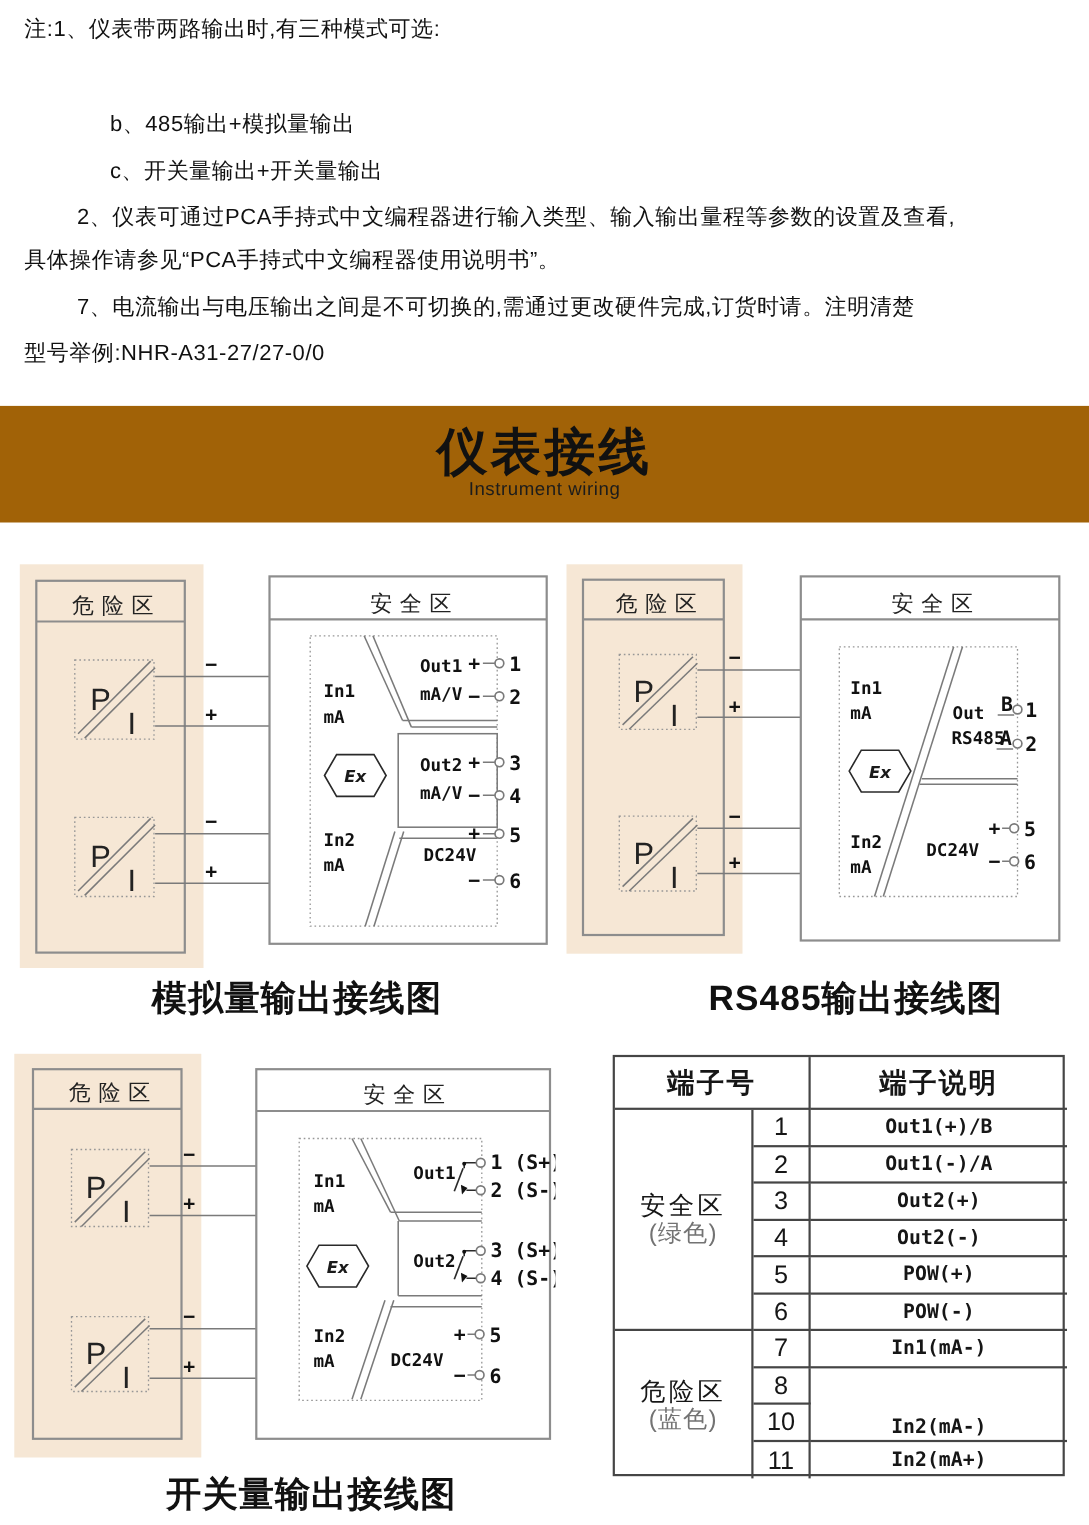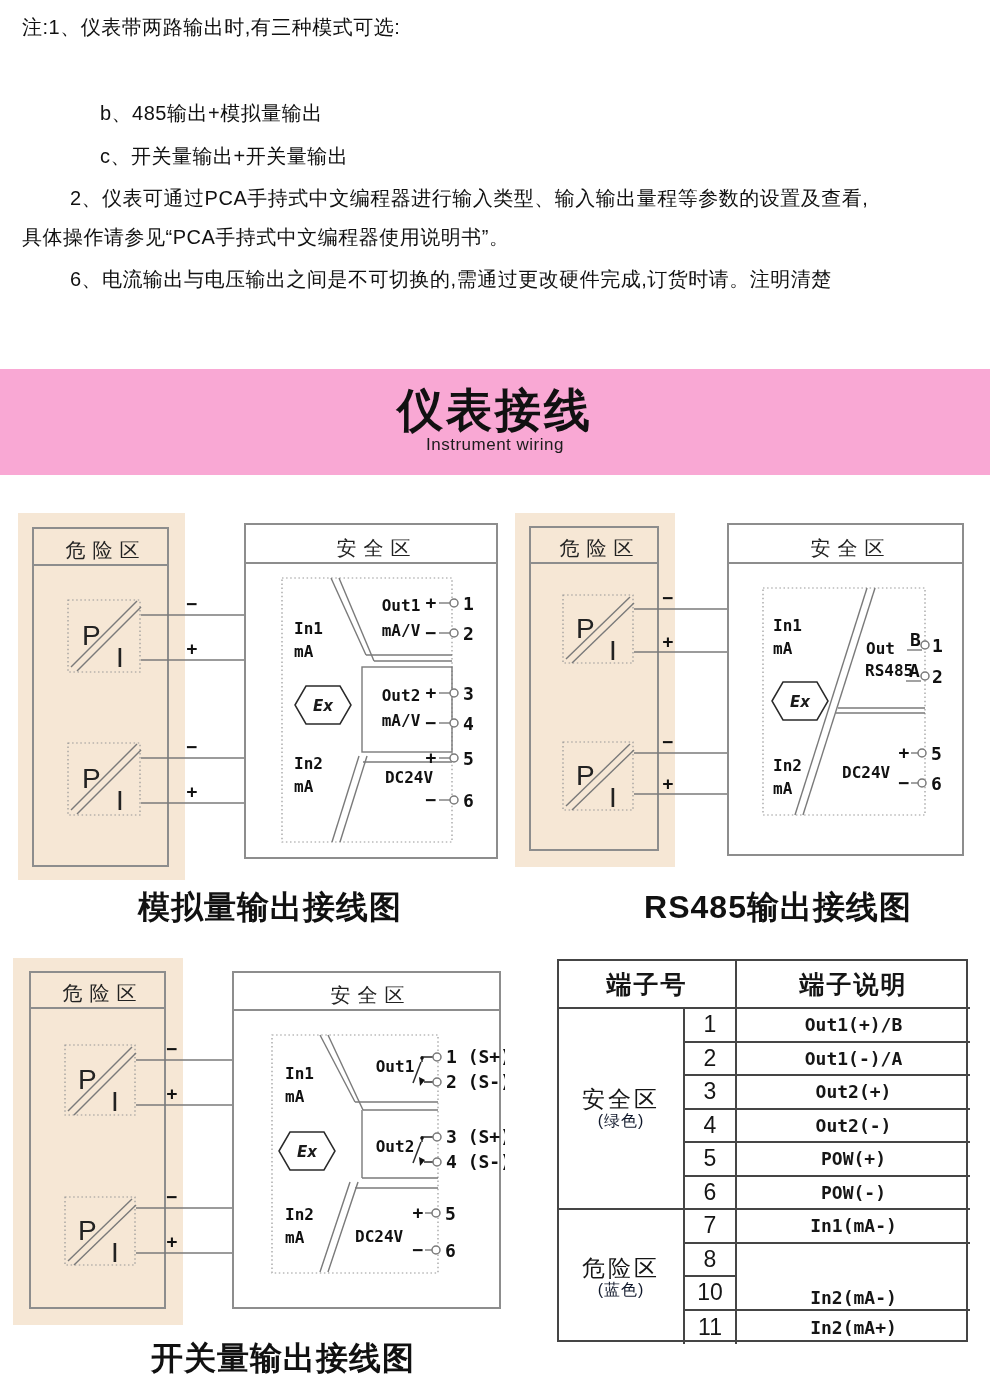--- a/index.html
+++ b/index.html
@@ -1,21 +1,21 @@
 <!DOCTYPE html>
 <html><head>
 <meta charset="utf-8">
 <style>
   html,body { margin:0; padding:0; background:#ffffff; }
   .page {
     position:relative; width:990px; height:1386px; background:#ffffff;
     font-family:"Liberation Sans", sans-serif; color:#1a1a1a; overflow:hidden;
   }
   .note { position:absolute; font-size:20px; line-height:30px; white-space:nowrap; color:#111; letter-spacing:0.5px; }
-  .banner { position:absolute; left:0; top:369px; width:990px; height:106px; background:#f9a8d4; text-align:center; }
+  .banner { position:absolute; left:0; top:369px; width:990px; height:106px; background:#a16207; text-align:center; }
   .banner-title { font-size:46px; font-weight:bold; letter-spacing:3px; padding-top:17px; line-height:1.05; color:#111; }
   .banner-sub { font-size:17px; color:#1c1c1c; margin-top:1px; letter-spacing:0.5px; }
   .diagram { position:absolute; }
   .caption { position:absolute; font-size:32px; font-weight:bold; text-align:center; color:#111; letter-spacing:1px; }
 
   
   .bx  { fill:none; stroke:#8d8d8d; stroke-width:2; }
   .bxw { fill:#ffffff; stroke:#8d8d8d; stroke-width:2; }
   .hz  { fill:#f6e7d5; stroke:none; }
   .ln  { stroke:#7a7a7a; stroke-width:1.4; fill:none; }
@@ -35,35 +35,36 @@
     display:grid; grid-template-columns:126px 52px 233px;
     grid-template-rows:48px repeat(10, 33.5px);
     border:2px solid #454545; box-sizing:border-box; background:#fff;
   }
   .ttable > div { display:flex; align-items:center; justify-content:center; box-sizing:border-box; }
   .cell-br { border-right:2px solid #454545; }
   .cell-bb { border-bottom:2px solid #454545; }
   .th   { font-size:25px; font-weight:bold; letter-spacing:2px; color:#161616; }
   .zone { flex-direction:column; line-height:1.08; }
   .zname{ font-size:23px; letter-spacing:3px; color:#161616; }
-  .zsub { font-size:16px; letter-spacing:1px; color:#0f172a; }
+  .zsub { font-size:22px; letter-spacing:1px; color:#737373; }
   .tno  { font-size:23px; color:#161616; }
   .tdesc{ font-family:"DejaVu Sans Mono",monospace; font-size:18px; font-weight:bold; color:#161616; }
 </style>
 </head>
 <body>
 
 <div class="page">
 
   <div class="note" style="left:22px;top:12px;">注:1、仪表带两路输出时,有三种模式可选:</div>
   <div class="note" style="left:100px;top:98px;">b、485输出+模拟量输出</div>
   <div class="note" style="left:100px;top:141px;">c、开关量输出+开关量输出</div>
   <div class="note" style="left:70px;top:183px;">2、仪表可通过PCA手持式中文编程器进行输入类型、输入输出量程等参数的设置及查看,</div>
   <div class="note" style="left:22px;top:222px;">具体操作请参见“PCA手持式中文编程器使用说明书”。</div>
-  <div class="note" style="left:70px;top:264px;">6、电流输出与电压输出之间是不可切换的,需通过更改硬件完成,订货时请。注明清楚</div>
+  <div class="note" style="left:70px;top:264px;">7、电流输出与电压输出之间是不可切换的,需通过更改硬件完成,订货时请。注明清楚</div>
+  <div class="note" style="left:22px;top:306px;">型号举例:NHR-A31-27/27-0/0</div>
 
   <div class="banner">
     <div class="banner-title">仪表接线</div>
     <div class="banner-sub">Instrument wiring</div>
   </div>
 
   <svg class="diagram" style="left:10px;top:505px;" width="490" height="380" viewBox="0 0 490 380">
     <g>
       <rect class="hz" x="8" y="8" width="167" height="367"></rect>
       <rect class="bx" x="23" y="23" width="135" height="338"></rect>

